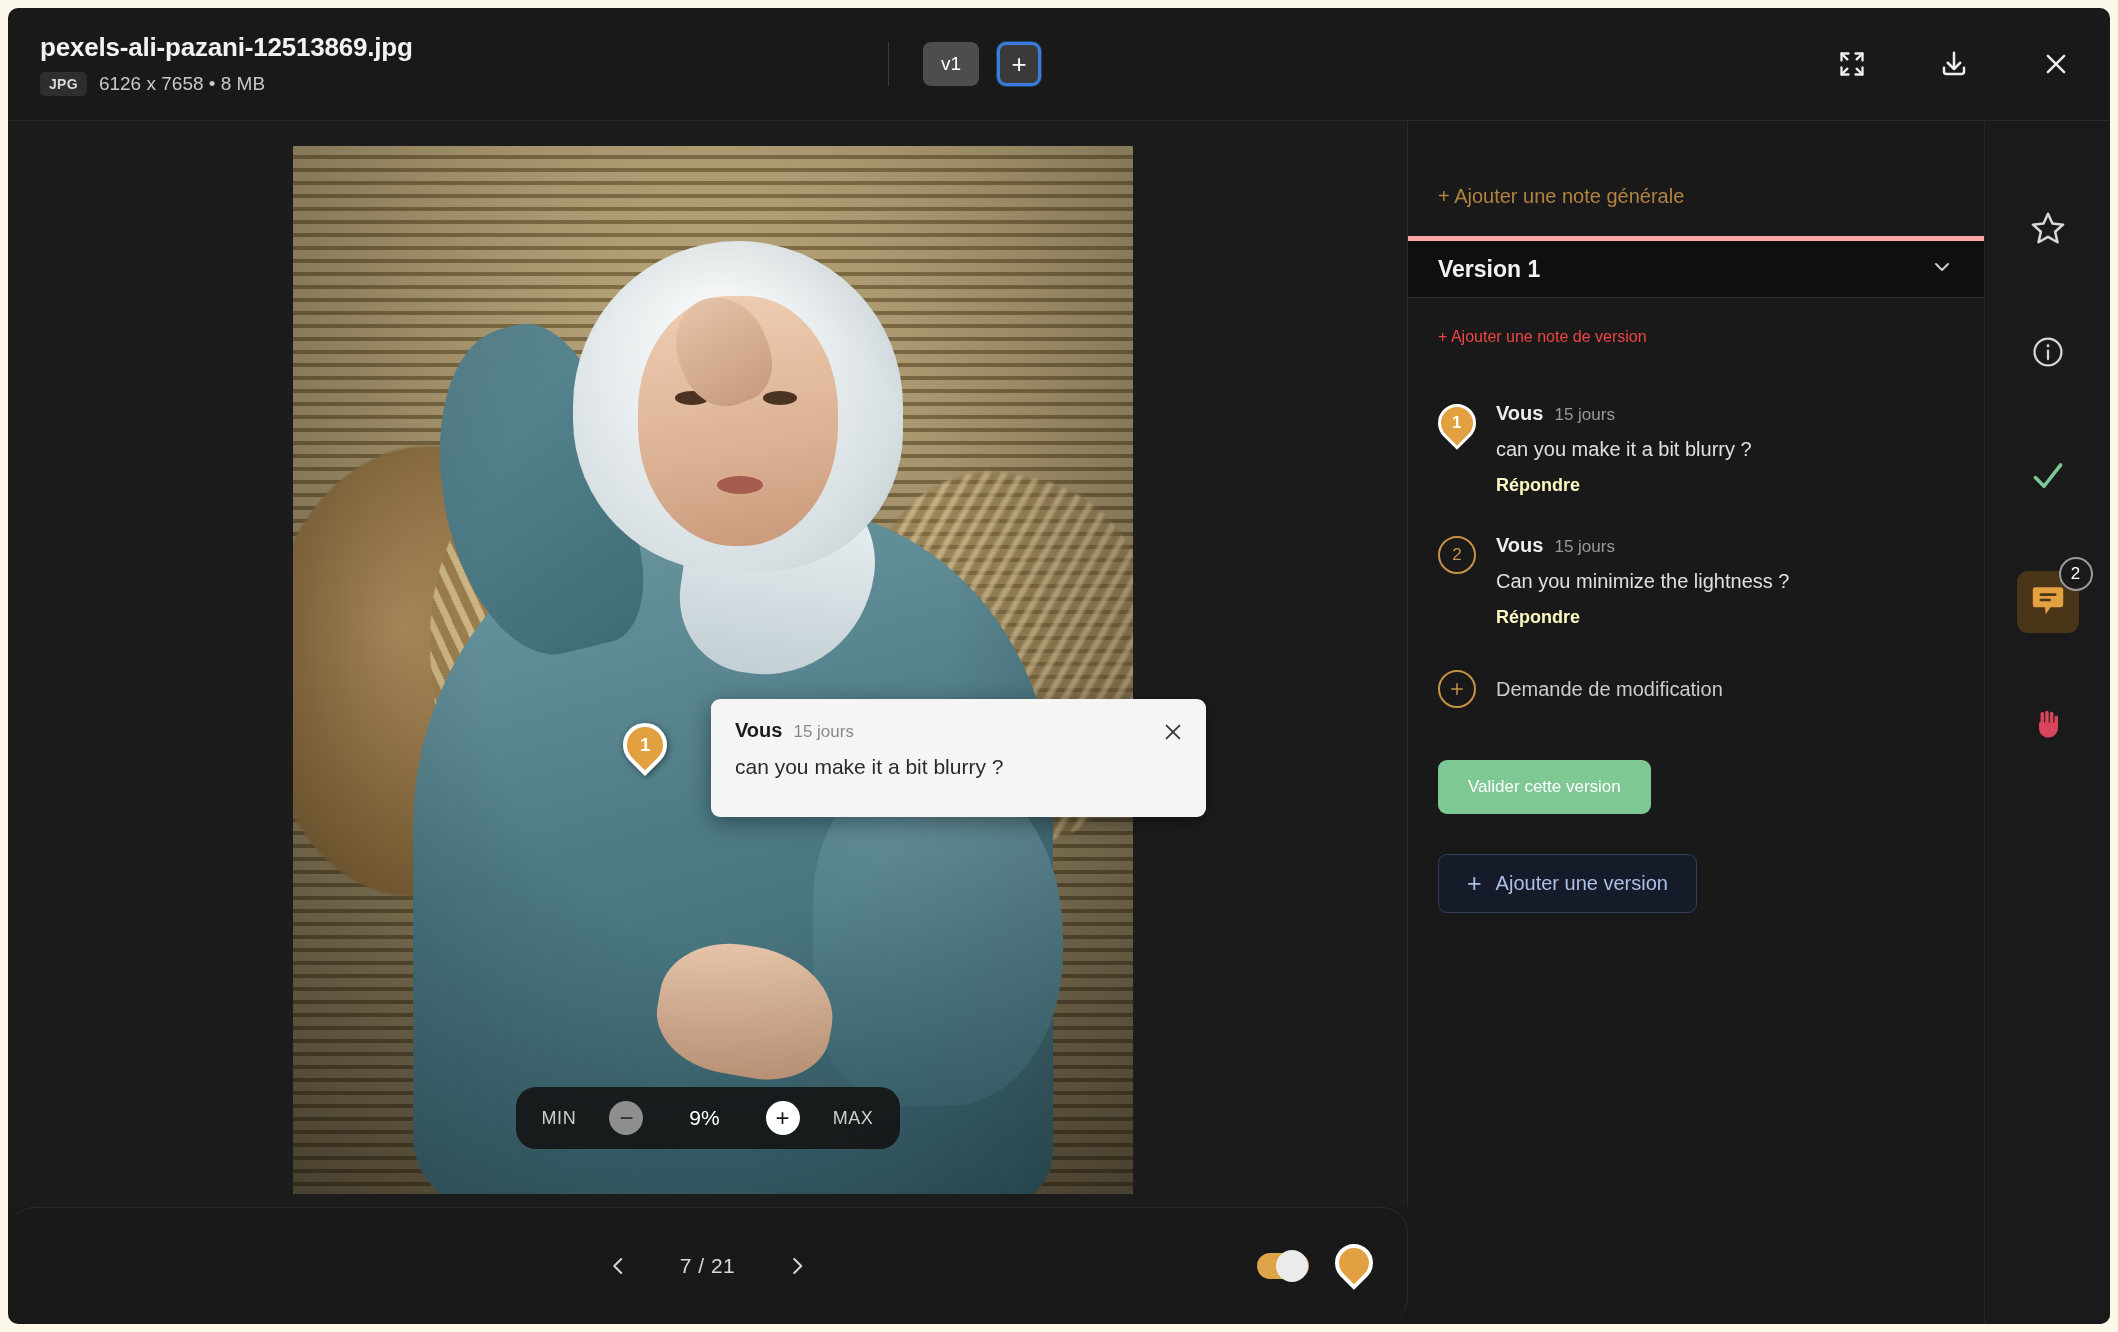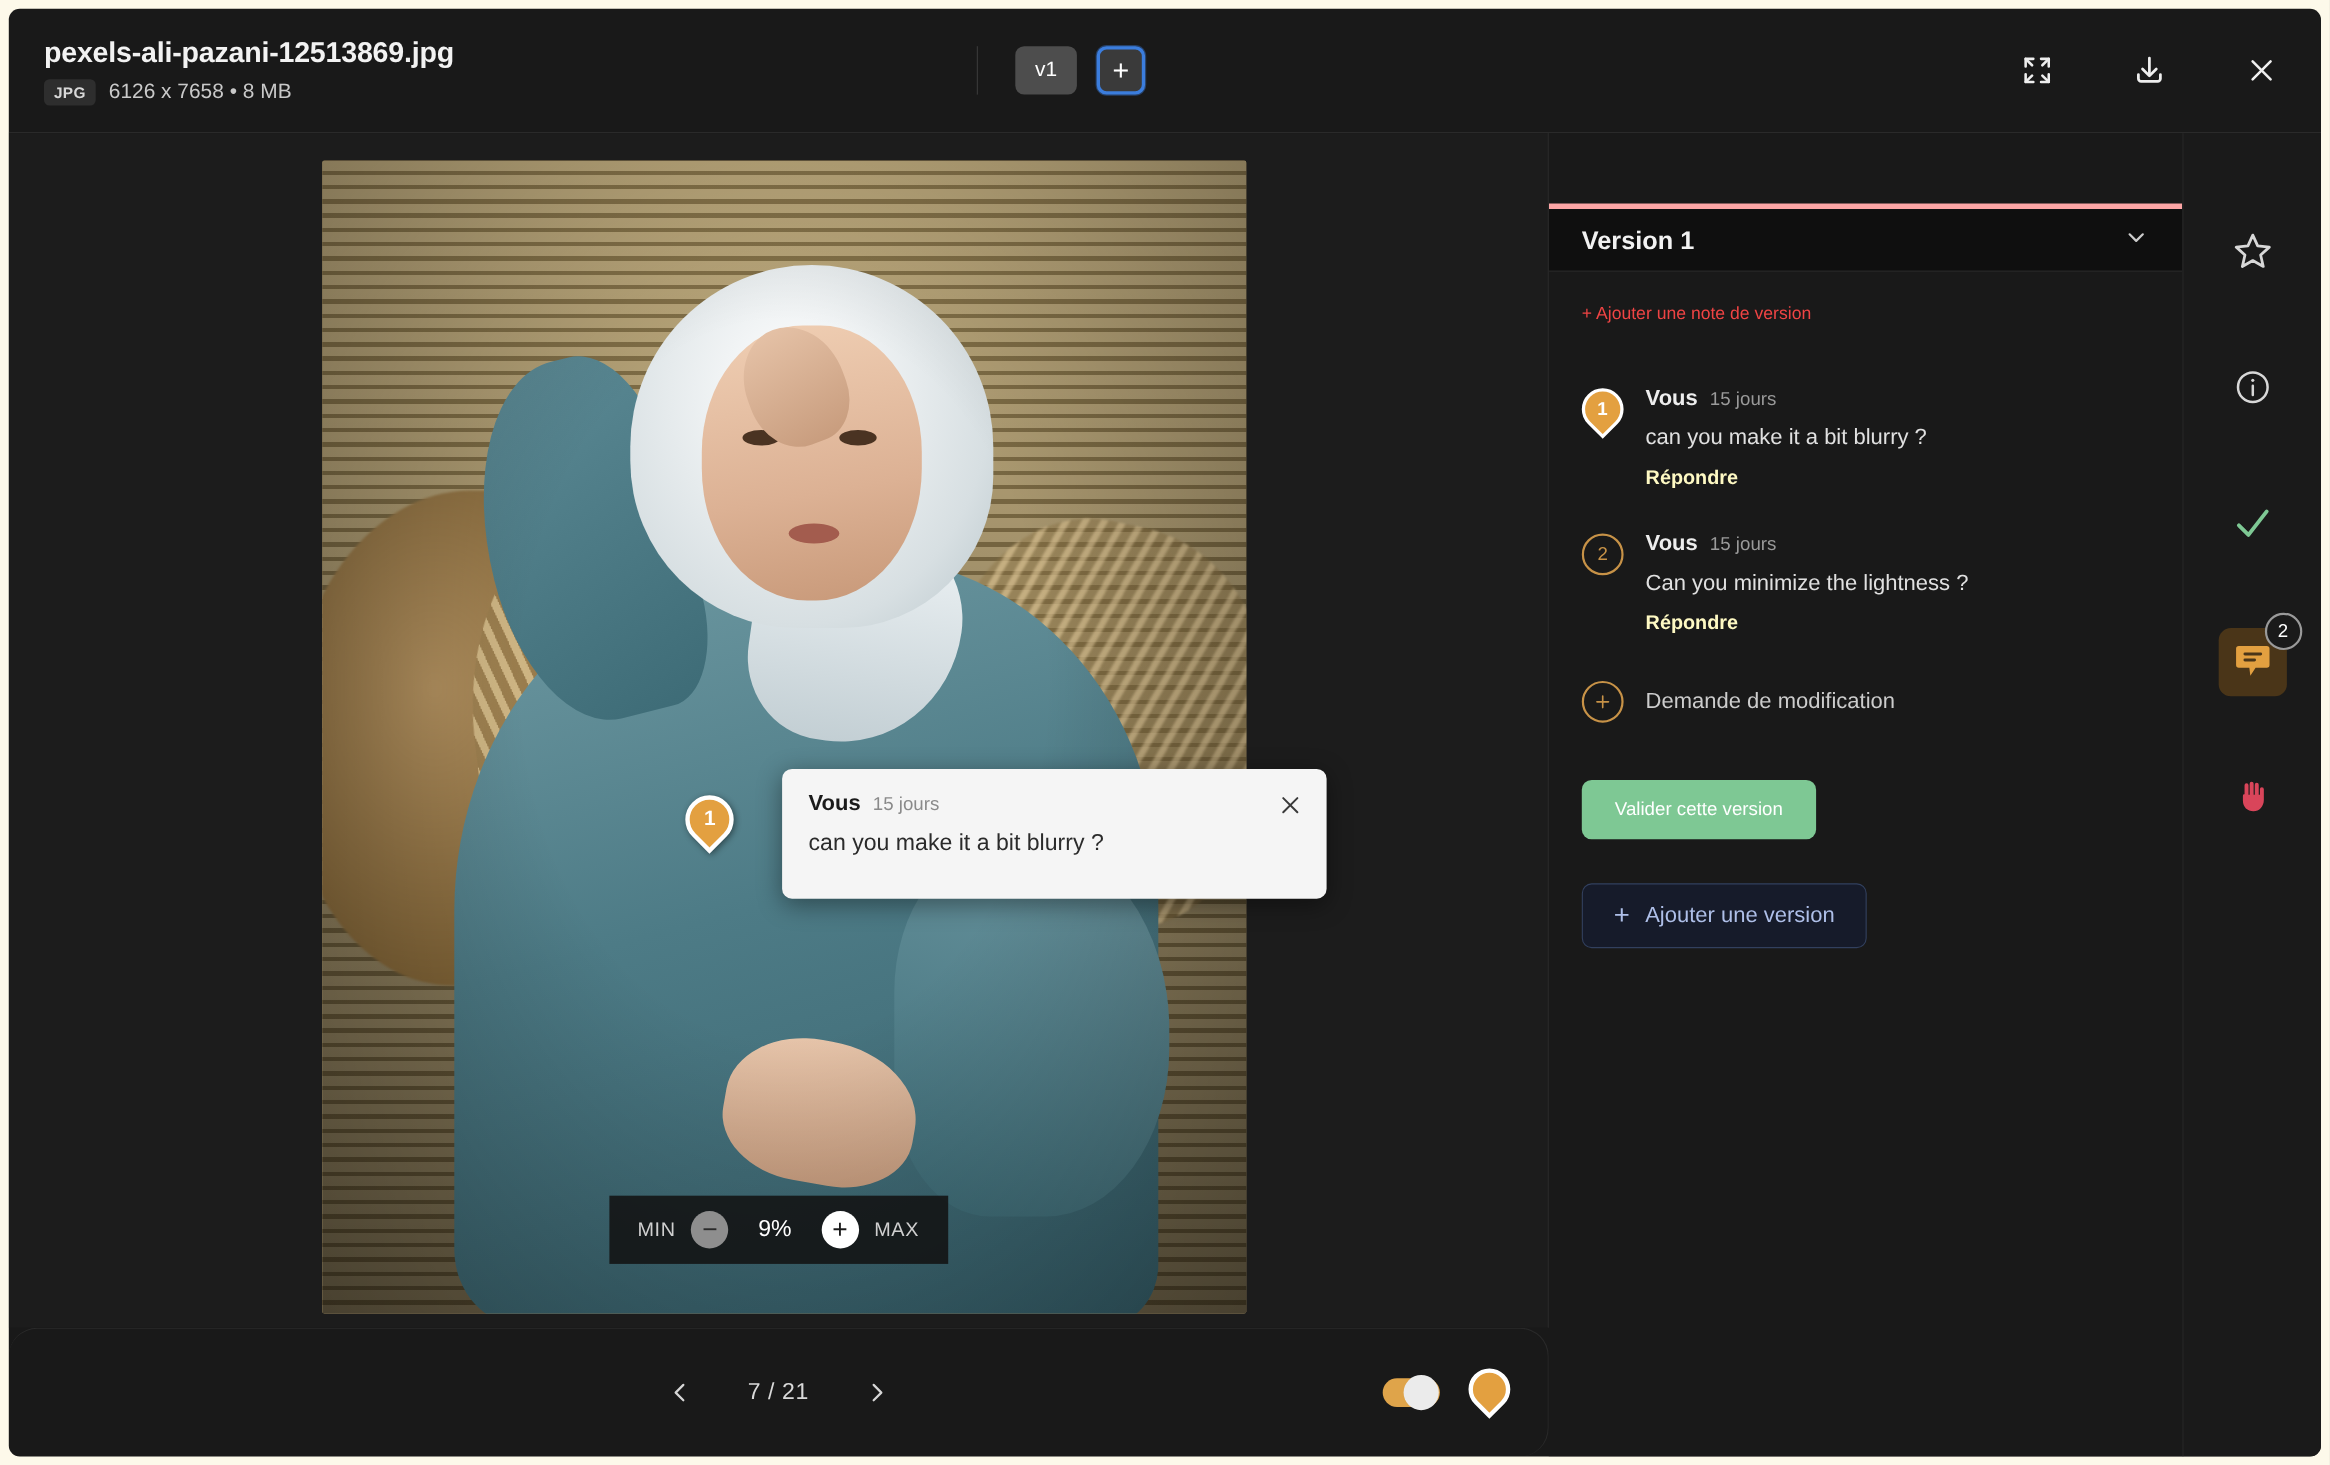--- a/index.html
+++ b/index.html
@@ -273,23 +273,23 @@
     width: 30px; height: 30px;
     display: flex; align-items: center; justify-content: center;
     cursor: pointer; color: #3a3a3a;
   }
 
   
   .zoombar {
     position: absolute;
     left: 50%; bottom: 58px;
     transform: translateX(-50%);
-    width: 308px; height: 62px;
+    width: 384px; height: 62px;
     background: rgba(18,18,18,0.88);
-    border-radius: 0;
+    border-radius: 20px;
     display: flex; align-items: center; justify-content: space-between;
     padding: 0 26px;
     z-index: 6;
   }
   .zb-label { font-size: 18px; color: #cfcfcf; letter-spacing: 0.6px; cursor: pointer; }
   .zb-btn {
     width: 34px; height: 34px; border-radius: 50%;
     border: none; cursor: pointer;
     display: flex; align-items: center; justify-content: center;
     font-size: 24px; line-height: 1;
@@ -595,20 +595,21 @@
           <div class="toggle"></div>
           <div class="avatar-pin">
             <div class="avatar-shape"></div>
           </div>
         </div>
       </div>
     </div>
 
     <div class="sidebar">
       <div class="sb-head">
+        <div class="sb-link-orange">+ Ajouter une note générale</div>
       </div>
 
       <div class="version-row">
         <span class="vr-title">Version 1</span>
         <span class="vr-chevron">
           <svg width="24" height="24" viewBox="0 0 24 24" fill="none" stroke="currentColor" stroke-width="2" stroke-linecap="round" stroke-linejoin="round">
             <polyline points="6 9 12 15 18 9"></polyline>
           </svg>
         </span>
       </div>

